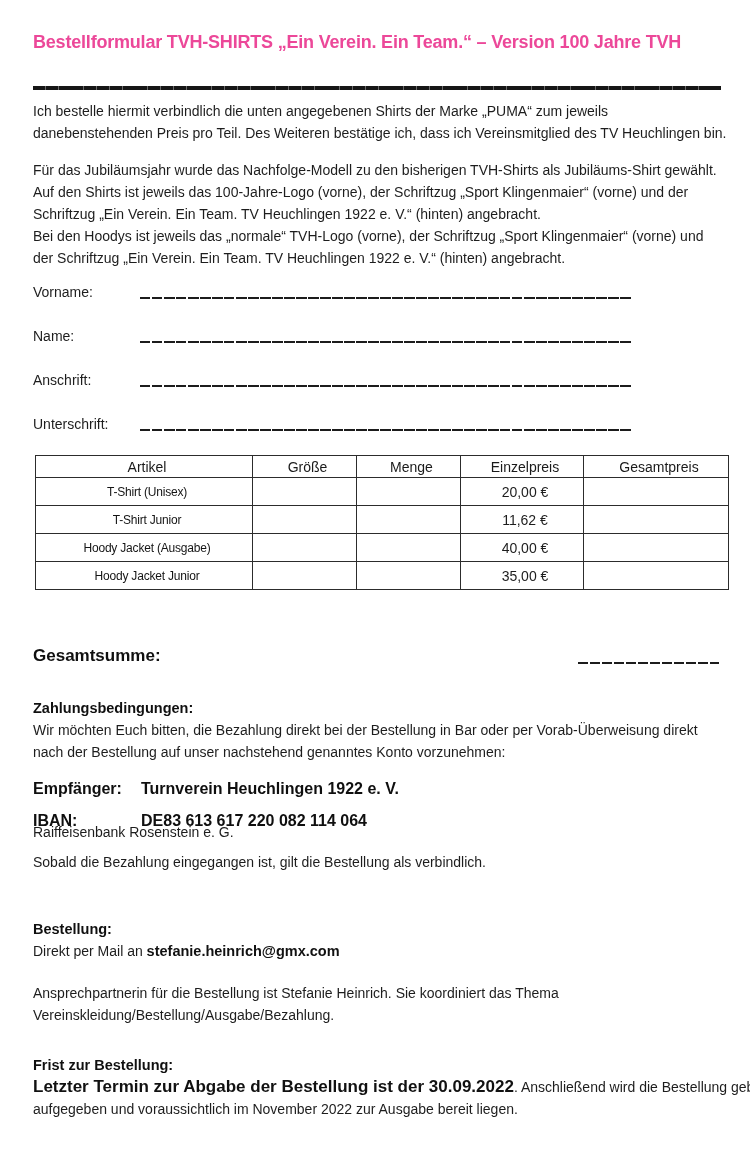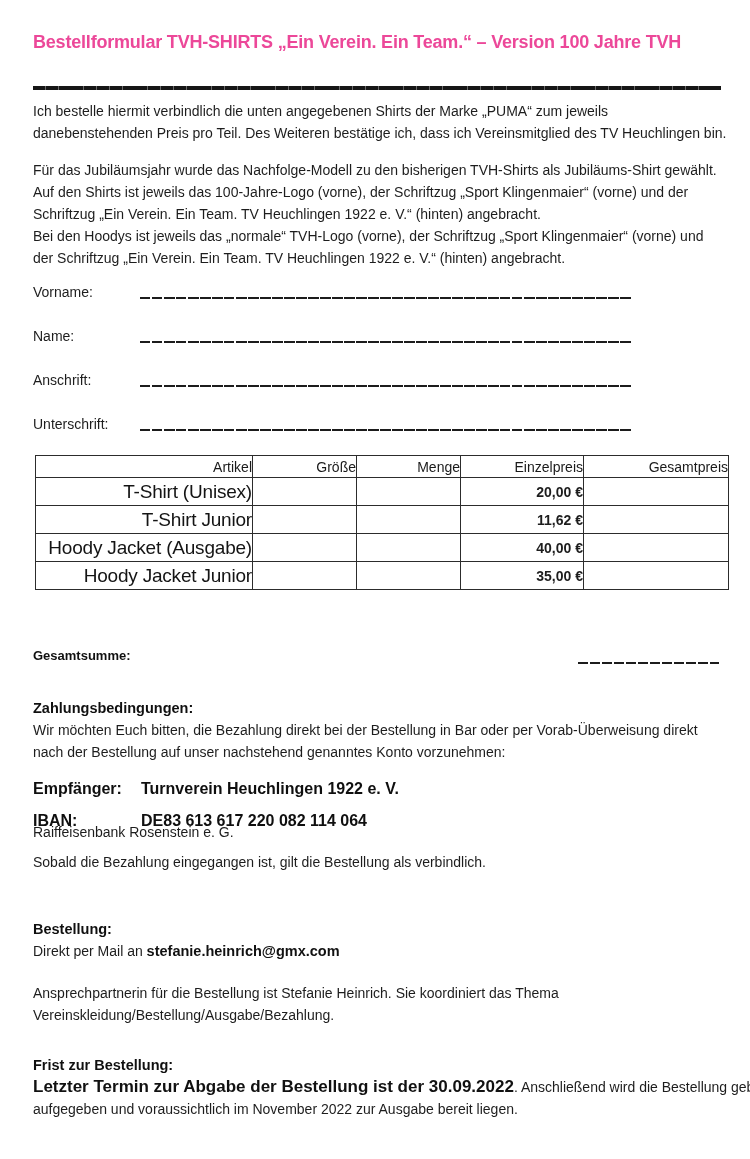--- a/index.html
+++ b/index.html
@@ -39,32 +39,32 @@
     position: absolute;
     left: 35px;
     top: 455px;
     width: 693px;
     border-collapse: collapse;
     table-layout: fixed;
   }
   table.order th, table.order td {
     border: 1.4px solid #2c2c2c;
     padding: 0 0 0 6px;
-    text-align: right;
+    text-align: center;
     overflow: hidden;
   }
   table.order th {
     height: 21px;
     font-weight: normal;
     font-size: 14px;
     color: #1a1a1a;
   }
   table.order td { height: 27px; }
-  td.artikel { font-size: 19px; color: #141414; letter-spacing: -0.2px; }
-  td.price { font-size: 14px; text-align: center; padding-left: 0; font-weight: bold; }
+  td.artikel { font-size: 12px; color: #141414; letter-spacing: -0.2px; }
+  td.price { font-size: 14px; text-align: center; padding-left: 0; }
   .heading14 { font-size: 14.5px; font-weight: bold; color: #101010; line-height: 20px; white-space: nowrap; }
   .pay-row { font-size: 16px; font-weight: bold; color: #0f0f0f; white-space: nowrap; margin-top: 20px; }
   .pay-row .lbl { display: inline-block; width: 108px; }
 </style>
 </head>
 <body>
 
 <div class="page">
 
   <div class="abs form-title">Bestellformular TVH-SHIRTS „Ein Verein. Ein Team.“ – Version 100 Jahre TVH</div>
@@ -140,21 +140,21 @@
     <tr>
       <td class="artikel">Hoody Jacket Junior</td>
       <td></td>
       <td></td>
       <td class="price">35,00 €</td>
       <td></td>
     </tr>
   </tbody>
     </table>
 
-  <div class="abs heading14" style="top:646px; font-size:13px;">Gesamtsumme:</div>
+  <div class="abs heading14" style="top:646px; font-size:17px;">Gesamtsumme:</div>
   <div class="write-line" style="top:662px; left:578px; width:141px; height:2.2px;"></div>
 
   <div>
     <div class="abs heading14" style="top:698px">Zahlungsbedingungen:</div>
     <div class="abs t14" style="top:720px">Wir möchten Euch bitten, die Bezahlung direkt bei der Bestellung in Bar oder per Vorab-Überweisung direkt</div>
     <div class="abs t14" style="top:742px">nach der Bestellung auf unser nachstehend genanntes Konto vorzunehmen:</div>
 
     <div class="abs pay-row" style="top:760px">
       <span class="lbl">Empfänger:</span><span>Turnverein Heuchlingen 1922 e. V.</span>
     </div>

